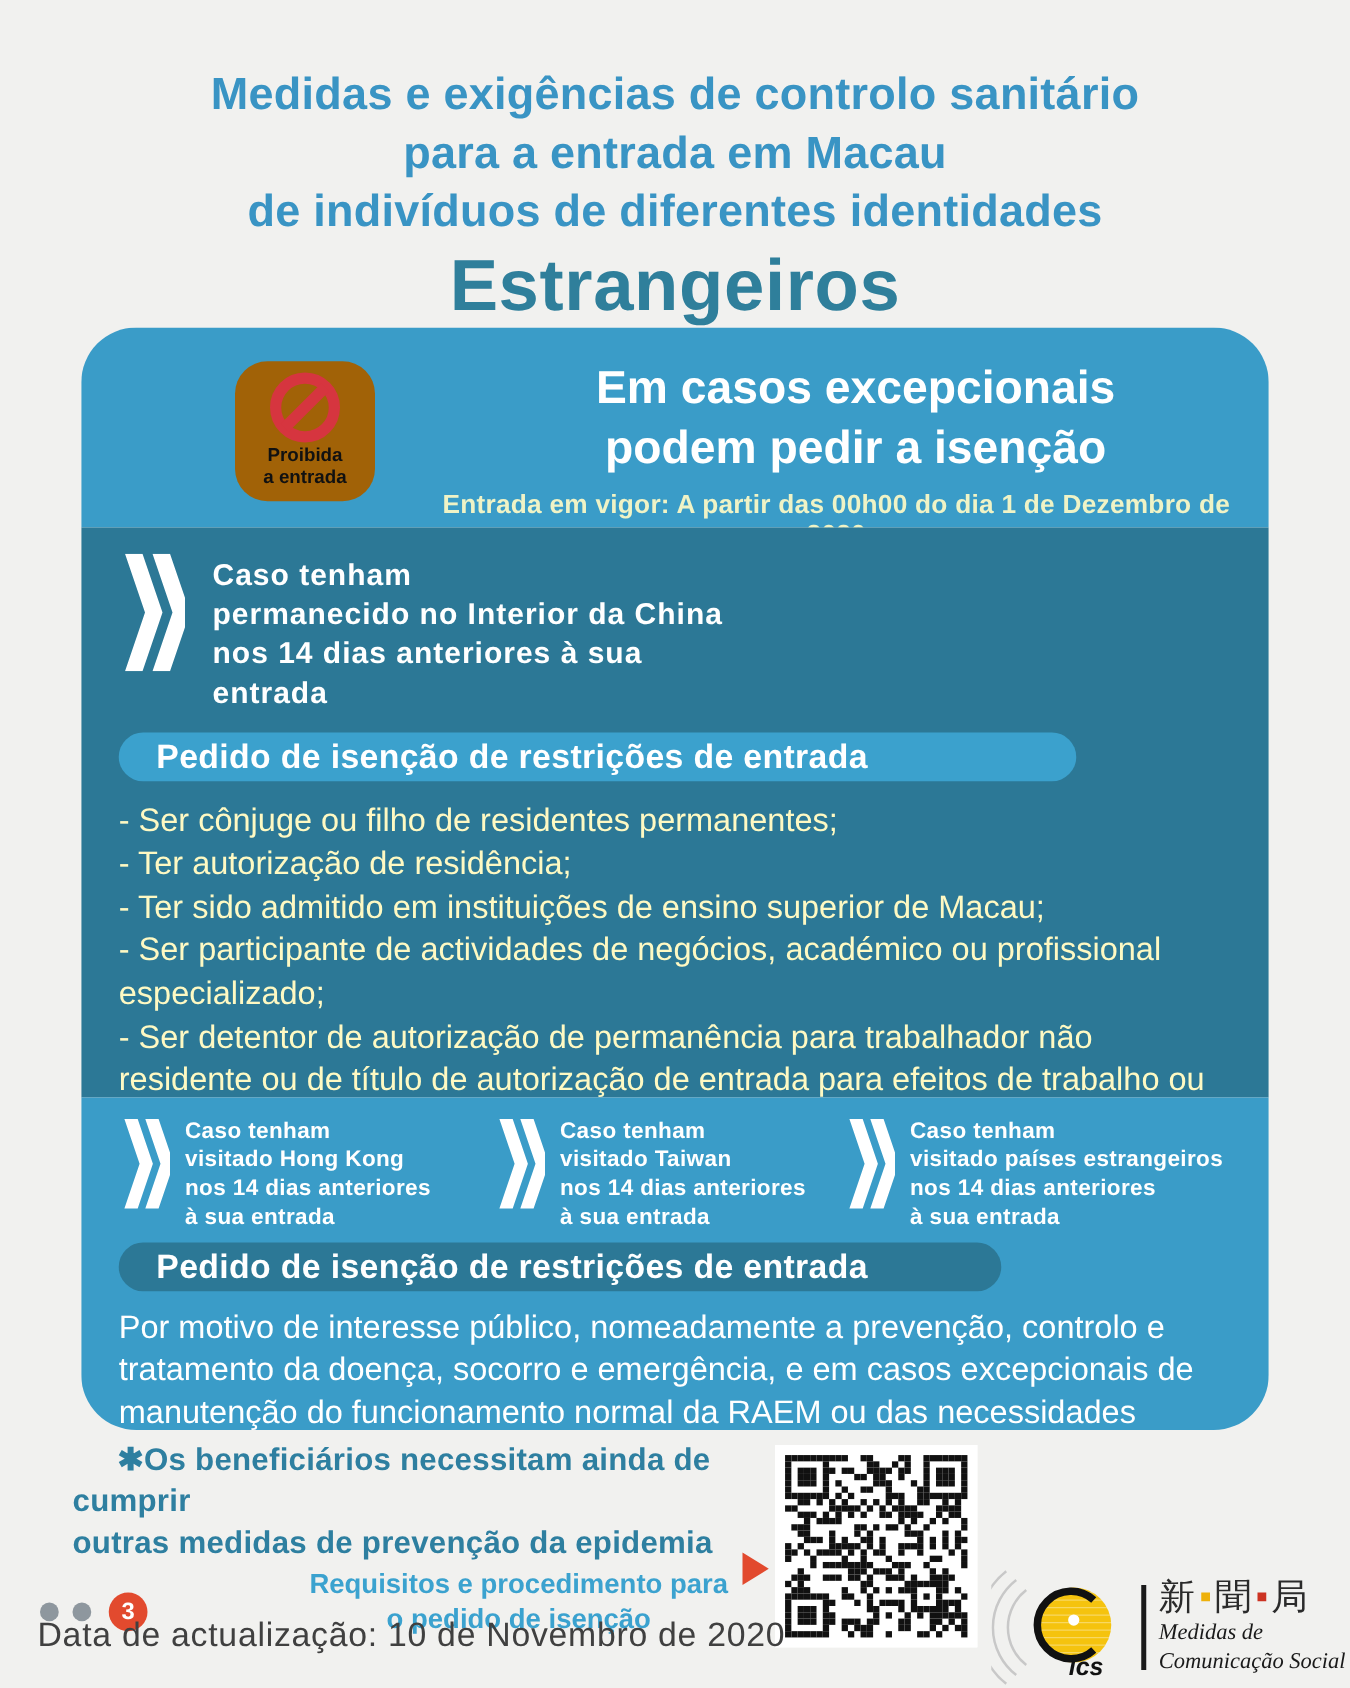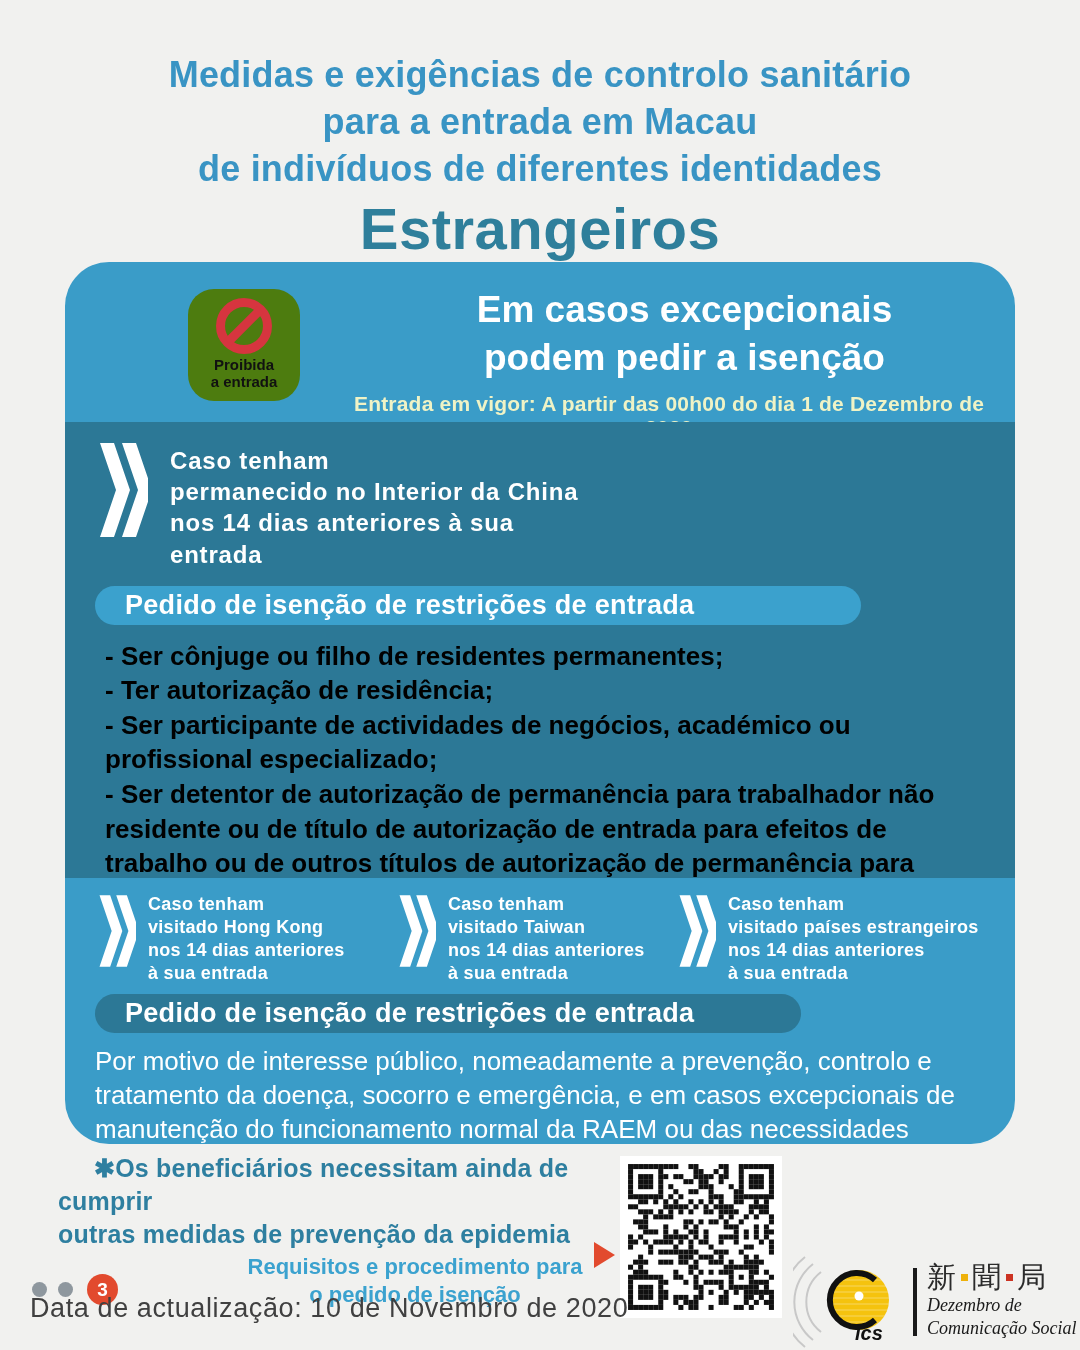--- a/index.html
+++ b/index.html
@@ -16,21 +16,21 @@
   .header { position:absolute; top:52px; left:0; width:1080px; text-align:center; }
   .title-line { font-size:36px; font-weight:700; color:#3994c4; line-height:1.3; letter-spacing:.2px; }
   .subtitle { font-size:58px; font-weight:800; color:#2f7f9b; line-height:1.15; margin-top:4px; letter-spacing:.5px; }
 
   
   .card { position:absolute; left:65px; top:262px; width:950px; height:882px;
           border-radius:44px; overflow:hidden; }
   .card-top { position:relative; height:160px; background:#3a9cc8; }
 
   .badge { position:absolute; left:123px; top:27px; width:112px; height:112px;
-           background:#4d7c0f; border-radius:26px; text-align:center; }
+           background:#a16207; border-radius:26px; text-align:center; }
   .no-entry { position:relative; width:56px; height:56px; margin:9px auto 2px;
               border:9px solid #d6353f; border-radius:50%; }
   .no-entry::after { content:""; position:absolute; left:50%; top:50%;
               width:9px; height:46px; background:#d6353f;
               transform:translate(-50%,-50%) rotate(45deg); }
   .badge-label { font-size:15px; font-weight:700; color:#111; line-height:1.15; }
 
   .card-heading { position:absolute; left:290px; right:1px; top:24px;
                   text-align:center; color:#fff; font-size:37px; font-weight:800; line-height:1.3; }
   .effective-note { position:absolute; left:270px; right:12px; top:130px;
@@ -39,21 +39,21 @@
   .card-mid { position:relative; height:456px; background:#2c7896; }
   .cond-row { display:flex; padding:21px 0 0 33px; align-items:flex-start; }
   .chev { flex:0 0 auto; margin-right:22px; }
   .cond-text { color:#fff; font-size:24px; font-weight:700; line-height:1.3; letter-spacing:.8px; padding-top:2px; }
 
   .pill { height:39px; border-radius:20px; color:#fff; font-size:27px; font-weight:700;
           line-height:39px; padding-left:30px; letter-spacing:.3px; }
   .pill-light { background:#3ba1cd; width:766px; margin:16px 0 0 30px; }
   .pill-dark  { background:#2c7896; width:706px; margin:10px 0 0 30px; }
 
-  .bullets { margin:14px 30px 0 40px; color:#000000; font-size:26px; line-height:1.33; font-weight:700; }
+  .bullets { margin:14px 30px 0 30px; color:#fef9c3; font-size:26px; line-height:1.33; font-weight:400; }
 
   .card-bottom { position:relative; height:266px; background:#3a9cc8; }
   .cols { display:flex; padding:15px 0 0 33px; }
   .col { display:flex; align-items:flex-start; }
   .col1 { width:300px; } .col2 { width:280px; } .col3 { width:330px; }
   .chev-sm { flex:0 0 auto; margin-right:12px; }
   .col-text { color:#fff; font-size:18px; font-weight:700; line-height:1.27; letter-spacing:.3px; }
   .paragraph { margin:12px 28px 0 30px; color:#fff; font-size:26px; line-height:1.3; font-weight:500; }
 
   
@@ -118,20 +118,21 @@
       </svg>
       <div class="cond-text pre">Caso tenham
 permanecido no Interior da China
 nos 14 dias anteriores à sua
 entrada</div>
     </div>
     <div class="pill pill-light">Pedido de isenção de restrições de entrada</div>
     <div class="bullets">
       <div>- Ser cônjuge ou filho de residentes permanentes;</div>
       <div>- Ter autorização de residência;</div>
+      <div>- Ter sido admitido em instituições de ensino superior de Macau;</div>
       <div>- Ser participante de actividades de negócios, académico ou profissional especializado;</div>
       <div>- Ser detentor de autorização de permanência para trabalhador não residente ou de título de autorização de entrada para efeitos de trabalho ou de outros títulos de autorização de permanência para efeitos de acompanhamento de agregado familiar já obtidos ou ter com condições para a sua obtenção.</div>
     </div>
   </div>
 
   <div class="card-bottom">
     <div class="cols">
       <div class="col col1">
         <svg class="chev-sm" width="38" height="76" viewBox="0 0 50 94">
           <path d="M2 0 L16 0 L32 47 L16 94 L2 94 L18 47 Z" fill="#ffffff"></path>
@@ -618,16 +619,16 @@
         <line x1="36" y1="60" x2="96" y2="60"></line>
       <line x1="36" y1="66" x2="96" y2="66"></line>
     </g>
     <circle cx="66" cy="40" r="4.5" fill="#ffffff"></circle>
     <path d="M82 24 A27 27 0 1 0 82 64" fill="none" stroke="#111111" stroke-width="6"></path>
     <text x="62" y="84" font-size="20" font-weight="bold" font-style="italic" fill="#111111" font-family="Liberation Sans, sans-serif">ics</text>
   </svg>
   <div class="logo-bar"></div>
   <div class="logo-cn"><span>新</span><span class="cn-dot cn-dot-1"></span><span>聞</span><span class="cn-dot cn-dot-2"></span><span>局</span></div>
   <div class="logo-pt">
-    <div>Dezembro de</div>
+    <div>Medidas de</div>
     <div>Comunicação Social</div>
   </div>
 </div>
 
 </body></html>

